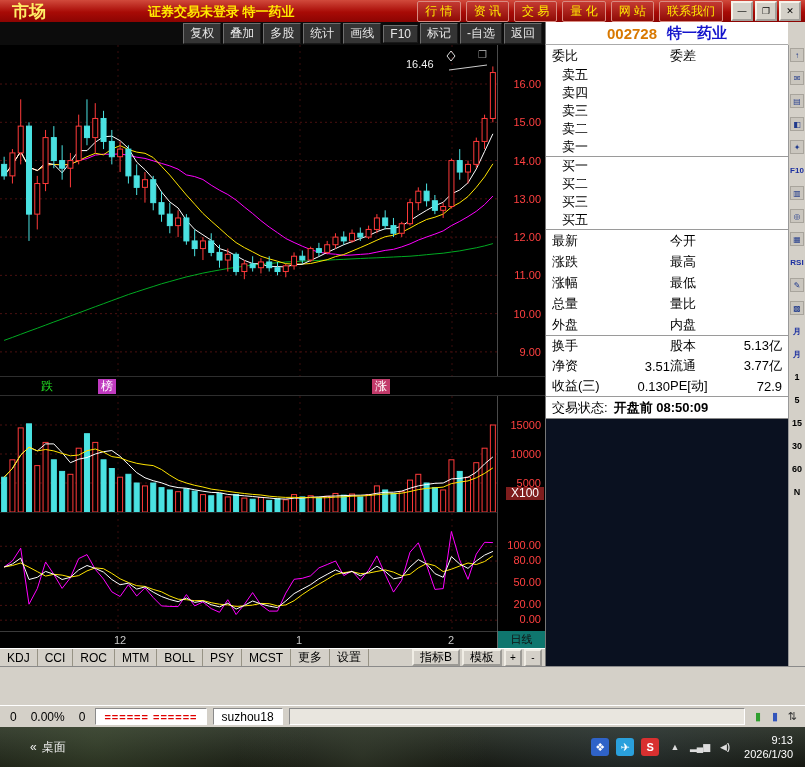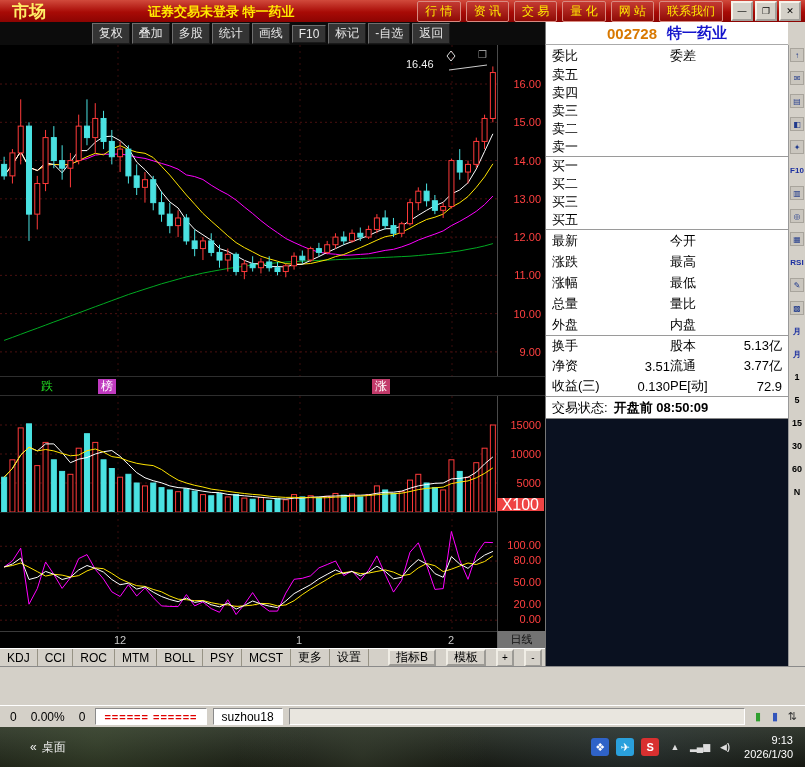--- a/index.html
+++ b/index.html
@@ -11,60 +11,60 @@
   .menu-left{padding:0 12px;font-size:17px;font-weight:bold;color:#ffee66;}
   .window-title{position:absolute;left:148px;top:3px;font-size:13px;font-weight:bold;color:#ffe800;}
   .tb-buttons{margin-left:auto;display:flex;gap:5px;align-items:center;}
   .tb-btn{font-size:12px;color:#ffe800;background:linear-gradient(#c43a32,#8f0a05);
     border:1px solid #d98a80;border-radius:2px;padding:1px 7px;white-space:nowrap;}
   .win-controls{display:flex;gap:2px;padding:0 4px 0 8px;}
   .win-btn{width:18px;height:16px;background:#d4d0c8;border:2px outset #f5f2ea;font-size:9px;
     color:#000;display:flex;align-items:center;justify-content:center;line-height:1;}
   
   .toolbar{position:absolute;left:0;top:22px;width:545px;height:23px;background:#0c0c0c;
-    display:flex;justify-content:center;align-items:center;gap:2px;padding-right:3px;box-sizing:border-box;}
+    display:flex;justify-content:flex-end;align-items:center;gap:2px;padding-right:3px;box-sizing:border-box;}
   .tool-btn{background:#343434;border:1px outset #6e6e6e;color:#e8e8e8;font-size:12px;padding:1px 6px;white-space:nowrap;}
   .quote-header{position:absolute;left:545px;top:22px;width:243px;height:23px;background:#fff;
     border-left:1px solid #777;border-bottom:1px solid #aaa;box-sizing:border-box;
     display:flex;align-items:center;justify-content:center;gap:10px;font-weight:bold;font-size:15px;}
   .qh-code{color:#d87800;} .qh-name{color:#1515cc;}
   .corner-cell{position:absolute;left:788px;top:22px;width:17px;height:23px;background:#d4d0c8;}
   
   .leftcol{position:absolute;left:0;top:45px;width:545px;height:603px;background:#000;}
   .pane{position:absolute;left:0;width:497px;overflow:hidden;}
   #paneMain{top:0;height:331px;}
   #tickerBand{position:absolute;left:0;top:331px;width:545px;height:20px;background:#000;
     border-top:1px solid #2e2e2e;border-bottom:1px solid #2e2e2e;box-sizing:border-box;}
   .tk-item{position:absolute;top:2px;font-size:12px;padding:0 3px;line-height:15px;}
   #paneVol{top:351px;height:116px;}
   #paneInd{top:467px;height:119px;border-top:1px solid #242424;box-sizing:border-box;}
   .labels{position:absolute;left:497px;width:48px;border-left:1px solid #4a4a4a;box-sizing:border-box;}
   #labelsMain{top:0;height:331px;} #labelsVol{top:351px;height:116px;text-align:right;} #labelsInd{top:467px;height:119px;}
   .plabel{position:absolute;right:4px;color:#ff4040;font-size:11px;white-space:nowrap;}
-  .x100{position:absolute;right:1px;bottom:1px;background:#ef4444;color:#fff;font-size:16px;padding:0 5px;line-height:13px;}
+  .x100{position:absolute;right:1px;bottom:12px;background:#7f1d1d;color:#fff;font-size:12px;padding:0 5px;line-height:13px;}
   #axisRow{position:absolute;left:0;top:586px;width:497px;height:17px;border-top:1px solid #3a3a3a;box-sizing:border-box;}
   .xlabel{position:absolute;top:2px;color:#c8c8c8;font-size:11px;}
-  .period-cell{position:absolute;left:497px;top:586px;width:48px;height:17px;background:#737373;color:#111;
+  .period-cell{position:absolute;left:497px;top:586px;width:48px;height:17px;background:#0f766e;color:#111;
     font-size:11px;display:flex;align-items:center;justify-content:center;border-left:1px solid #666;box-sizing:border-box;}
   .anno{position:absolute;color:#f0f0f0;font-size:11px;}
   .corner-icon{position:absolute;left:478px;top:4px;color:#9a9a9a;font-size:10px;}
   
   .bottombar{position:absolute;left:0;top:648px;width:545px;height:18px;background:#d4d0c8;
     border-top:1px solid #fff;display:flex;align-items:stretch;font-size:12px;box-sizing:border-box;}
   .ind-tab{padding:0 7px;border-right:1px solid #979385;color:#000;display:flex;align-items:center;white-space:nowrap;}
-  .ind-right{margin-left:auto;display:flex;align-items:center;gap:10px;padding-right:3px;}
+  .ind-right{margin-left:auto;display:flex;align-items:center;gap:2px;padding-right:3px;}
   .ind-btn{border:2px outset #f0ede5;background:#d4d0c8;padding:0 6px;font-size:12px;line-height:13px;white-space:nowrap;}
   .sq-btn{width:14px;height:14px;border:2px outset #f0ede5;background:#d4d0c8;display:flex;align-items:center;
     justify-content:center;font-size:10px;line-height:1;}
   
   .rightpanel{position:absolute;left:545px;top:45px;width:243px;height:621px;background:#fff;
     border-left:1px solid #777;box-sizing:border-box;font-size:13px;color:#000;display:flex;flex-direction:column;}
   .p-grid{display:grid;grid-template-columns:64px 1fr 58px 1fr;align-items:center;padding:0 6px;}
   .p-head{height:21px;} .p-info{height:21px;} .p-fund{height:20px;}
-  .p-lvl{height:18px;display:flex;align-items:center;padding:0 6px;}
+  .p-lvl{height:18px;display:flex;align-items:center;padding:0 16px;}
   .p-val{text-align:right;}
   .p-div{height:1px;background:#9a9a9a;}
   .p-status{height:21px;display:flex;align-items:center;gap:6px;padding:0 6px;}
   .p-status b{font-weight:bold;}
   .p-dark{flex:1;background:#0a1120;border-top:1px solid #888;}
   .panel-tabs{position:absolute;left:545px;top:666px;width:243px;height:18px;background:#3f5f9f;display:flex;}
   .ptab{flex:1;display:flex;align-items:center;justify-content:center;color:#fff;font-size:12px;
     border-right:1px solid #2a4070;box-sizing:border-box;}
   
   .rightstrip{position:absolute;left:788px;top:45px;width:17px;height:621px;background:#d4d0c8;

